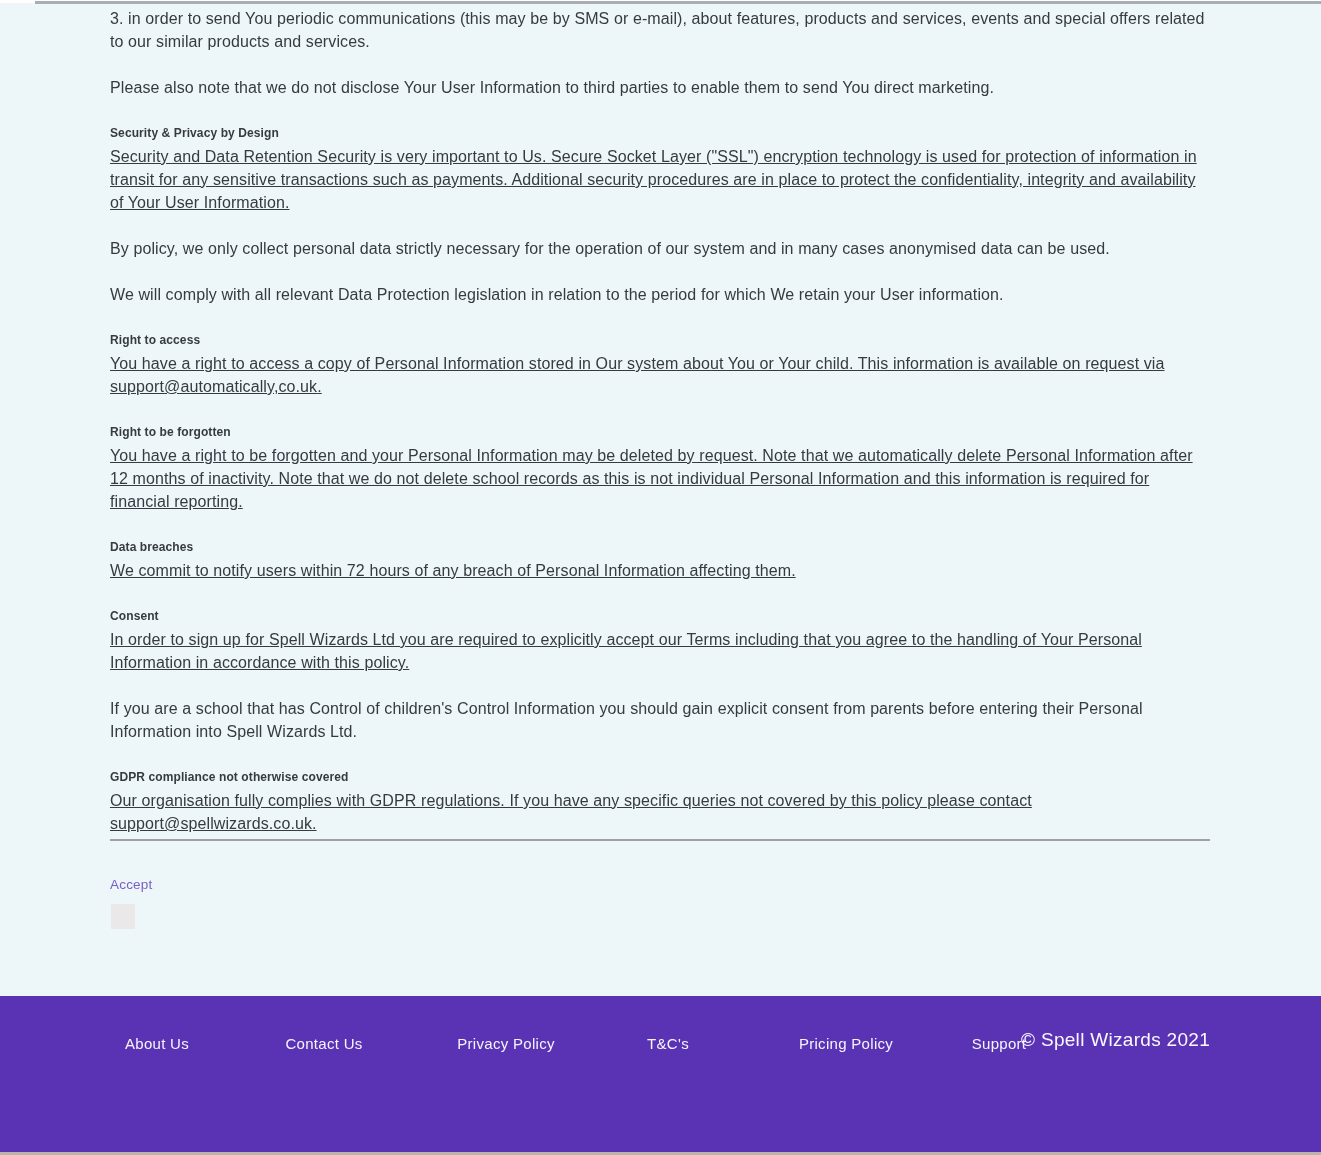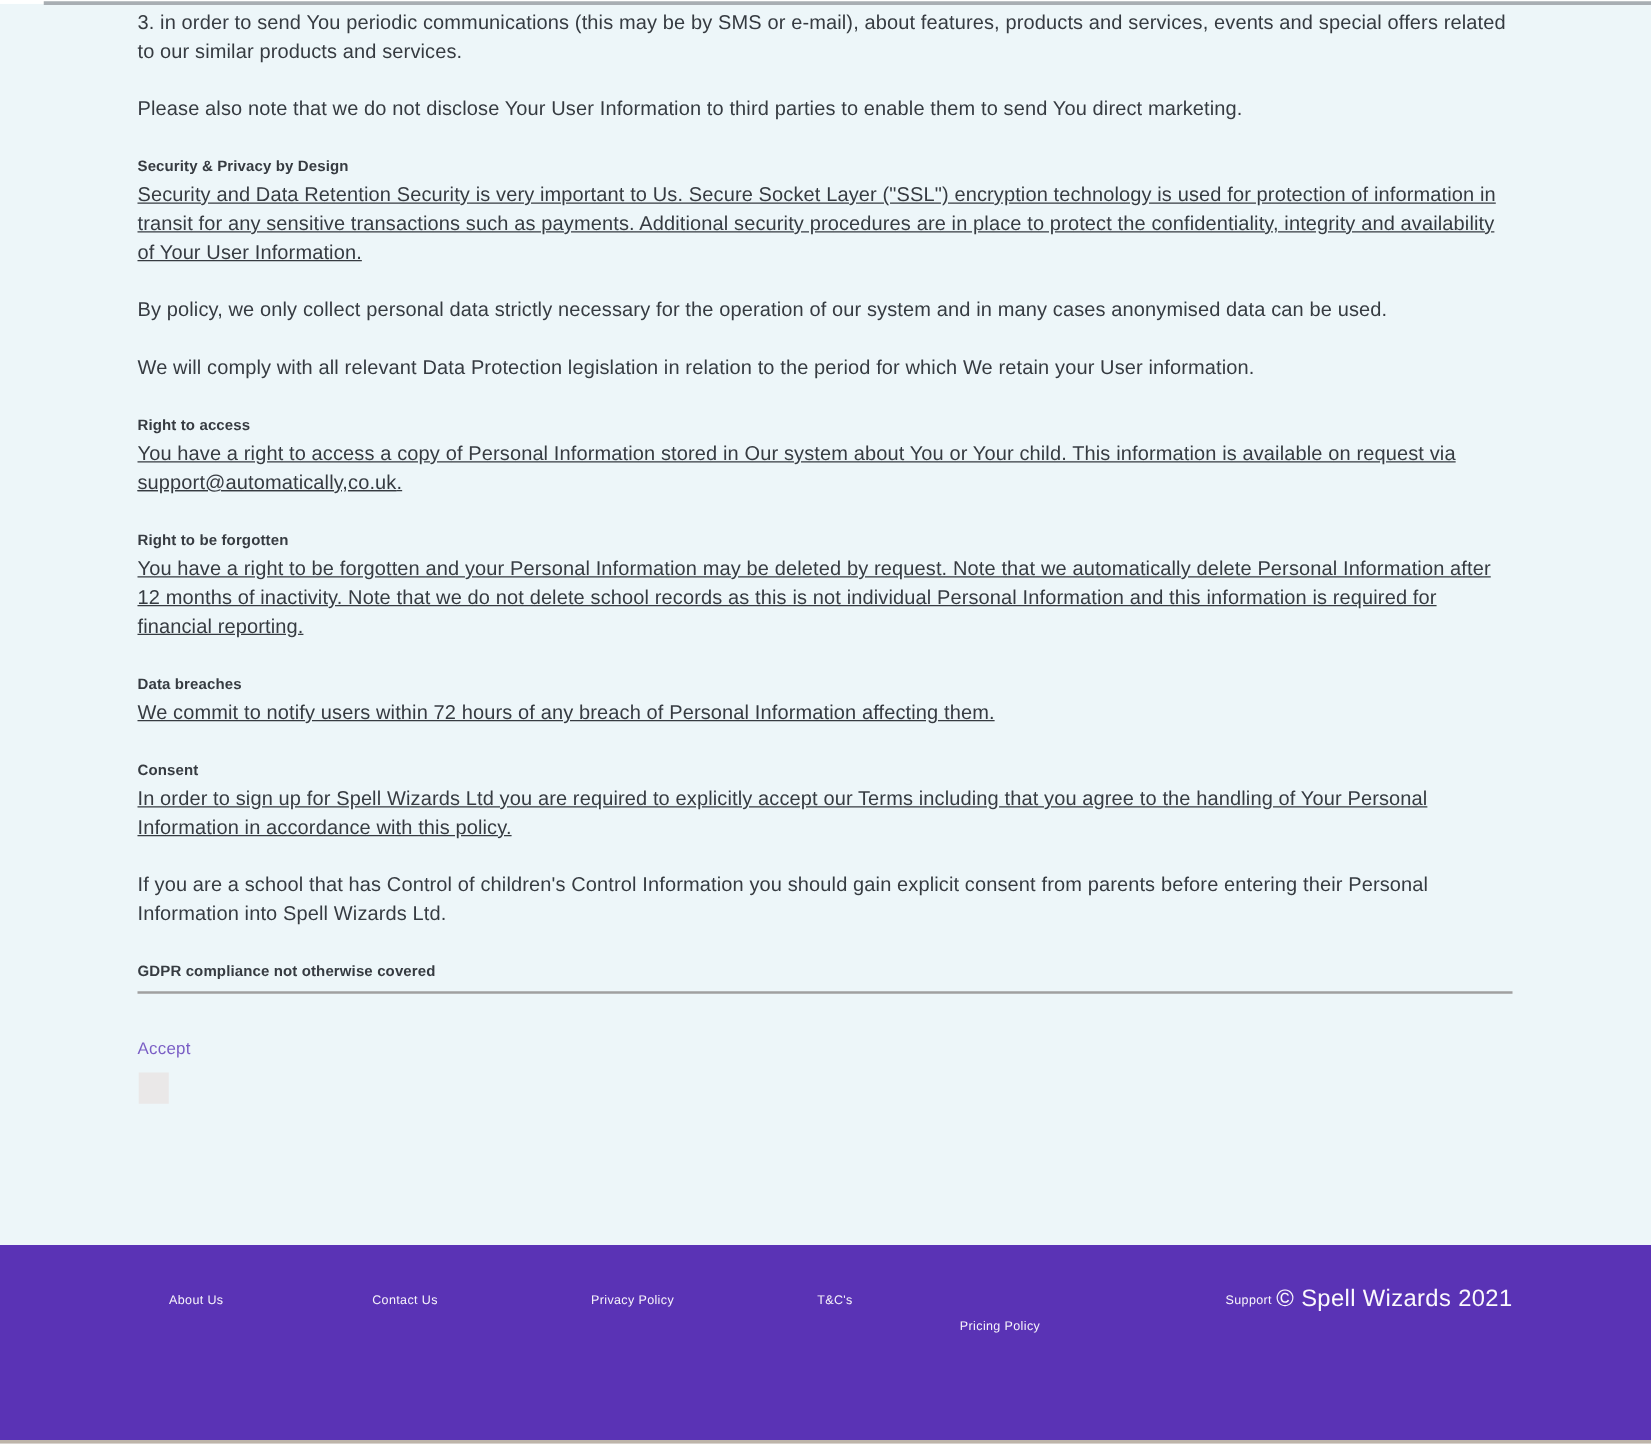--- a/index.html
+++ b/index.html
@@ -81,32 +81,32 @@
   .footer{
     position:relative;
     height:156px;
     background:var(--footer-bg);
     color:var(--footer-text);
   }
   .footer-link{
     position:absolute;
     top:39px;
     transform:translateX(-50%);
-    font-size:10px;
+    font-size:15px;
     letter-spacing:0.3px;
     color:var(--footer-text);
     text-decoration:none;
     cursor:pointer;
     white-space:nowrap;
   }
   .footer-link.l0{left:157px;}
   .footer-link.l1{left:324px;}
   .footer-link.l2{left:506px;}
   .footer-link.l3{left:668px;}
-  .footer-link.l4{left:800px;margin-top:21px;}
+  .footer-link.l4{left:846px;}
   .footer-link.l5{left:999px;}
   .footer-copyright{
     position:absolute;
     top:33px;
     right:111px;
     font-size:19px;
     letter-spacing:0.3px;
     color:#FBF9FD;
     white-space:nowrap;
   }
@@ -144,20 +144,21 @@
 
     <h3>Data breaches</h3>
     <p>We commit to notify users within 72 hours of any breach of Personal Information affecting them.</p>
 
     <h3>Consent</h3>
     <p>In order to sign up for Spell Wizards Ltd you are required to explicitly accept our Terms including that you agree to the handling of Your Personal Information in accordance with this policy.</p>
 
     <p>If you are a school that has Control of children's Control Information you should gain explicit consent from parents before entering their Personal Information into Spell Wizards Ltd.</p>
 
     <h3>GDPR compliance not otherwise covered</h3>
+    <p>Our organisation fully complies with GDPR regulations. If you have any specific queries not covered by this policy please contact support@spellwizards.co.uk.</p>
 
   </div>
 
   <div class="divider"></div>
 
   <div class="accept-label">Accept</div>
 
   <div class="accept-checkbox" role="checkbox" aria-checked="false"></div>
 </div>
 

